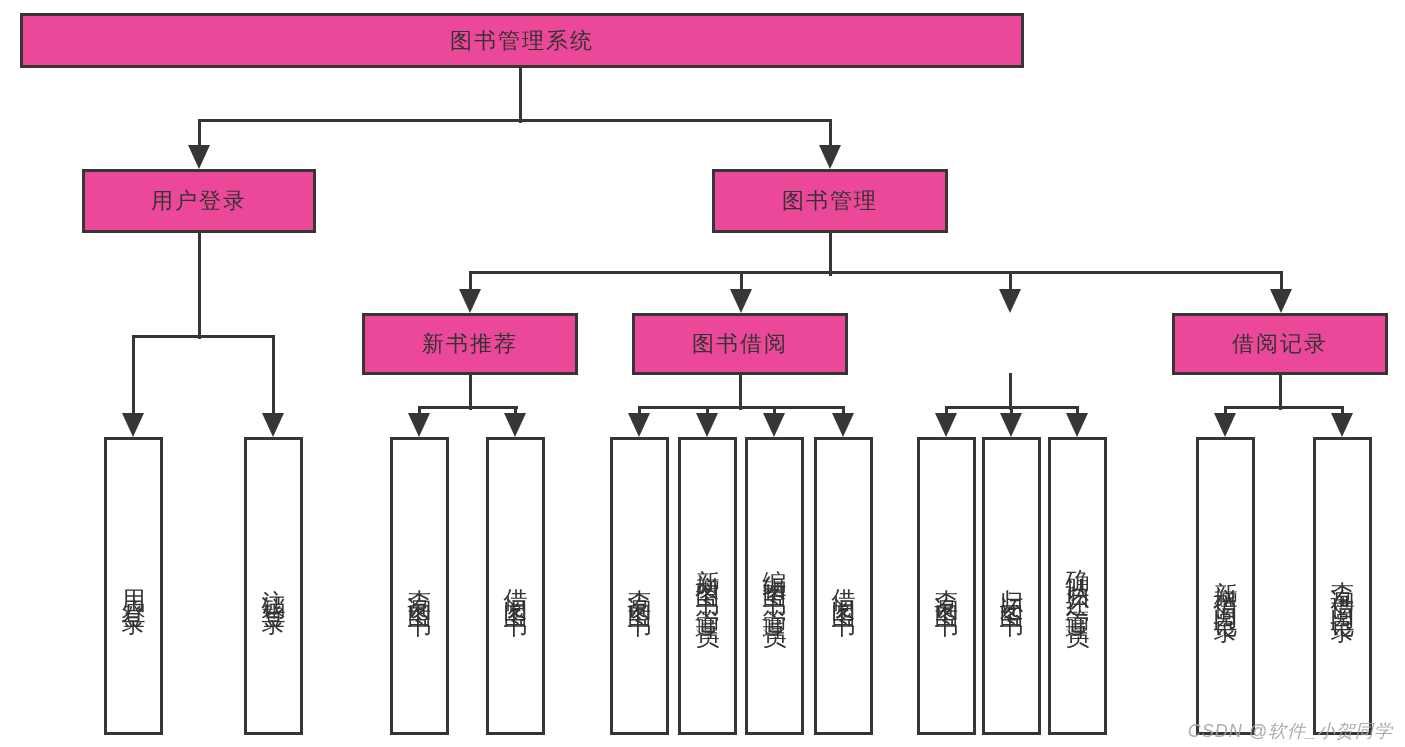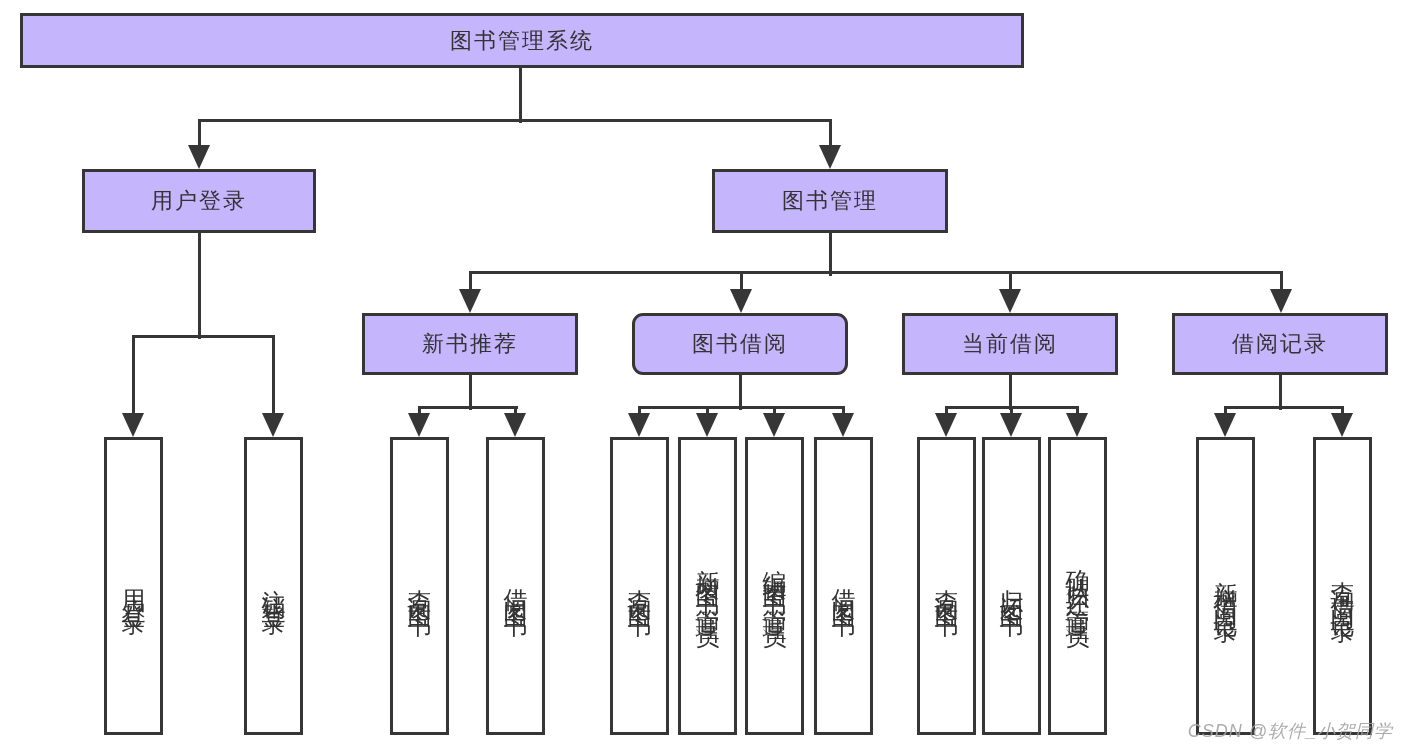--- a/index.html
+++ b/index.html
@@ -15,21 +15,21 @@
     background:var(--background);
     font-family:"Liberation Sans","DejaVu Sans",sans-serif;
     color:var(--text);
     overflow:hidden;
   }
   #stage{position:relative;width:1405px;height:747px;background:var(--background);}
 
   
   .node{
     position:absolute;
-    background:#c4b5fd;
+    background:#ec4899;
     border:3px solid var(--line);
     display:flex;align-items:center;justify-content:center;
     font-size:22px;letter-spacing:2px;color:var(--text);
     z-index:3;
   }
   
   .leaf{
     position:absolute;
     top:437px;height:298px;width:59px;
     background:#ffffff;
@@ -73,27 +73,24 @@
   </div>
 
   <div class="node" style="left:712px;top:169px;width:236px;height:64px;">
     <span>图书管理</span>
   </div>
 
   <div class="node" style="left:362px;top:313px;width:216px;height:62px;">
     <span>新书推荐</span>
   </div>
 
-  <div class="node" style="left:632px;top:313px;width:216px;height:62px;border-radius:11px;">
+  <div class="node" style="left:632px;top:313px;width:216px;height:62px;">
     <span>图书借阅</span>
   </div>
 
-  <div class="node" style="left:902px;top:313px;width:216px;height:62px;">
-    <span>当前借阅</span>
-  </div>
 
   <div class="node" style="left:1172px;top:313px;width:216px;height:62px;">
     <span>借阅记录</span>
   </div>
 
   <div class="leaf" style="left:104px;">
     <span>用户登录</span>
   </div>
   <div class="leaf" style="left:244px;">
     <span>注销登录</span>

